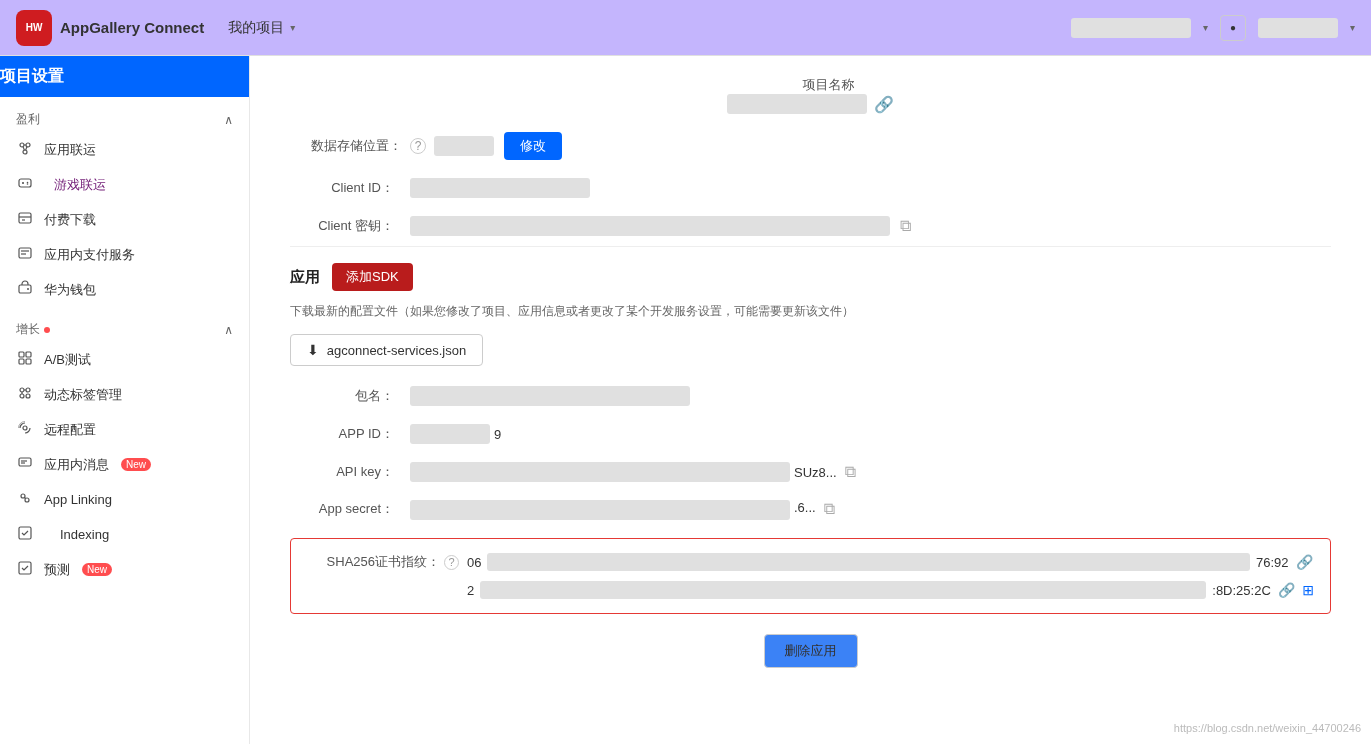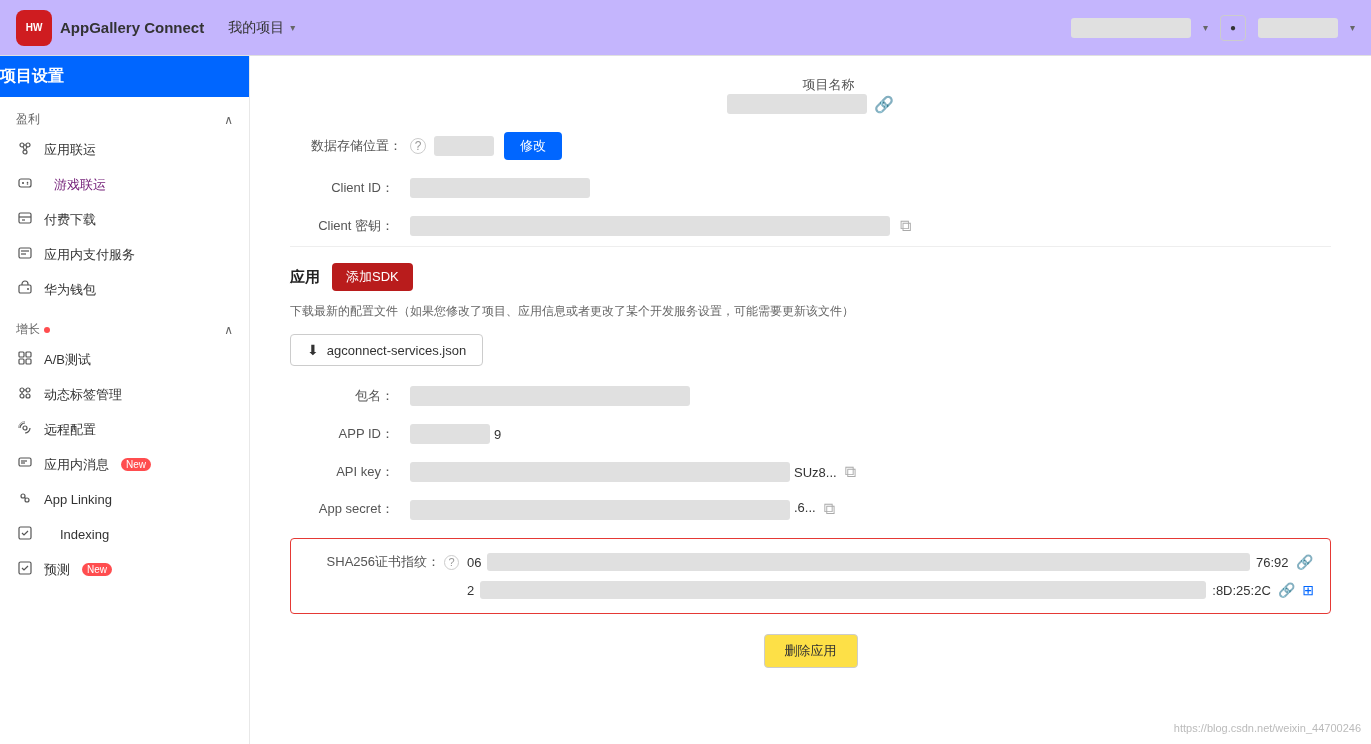--- a/index.html
+++ b/index.html
@@ -269,19 +269,19 @@
         <div style="min-width:160px;"></div>
         <span style="font-size:13px;color:#333;margin-right:6px;font-weight:500;">2</span>
         <div style="flex:1;height:18px;background:#e0e0e0;border-radius:3px;margin-right:6px;"></div>
         <span style="font-size:13px;color:#333;margin-right:8px;font-weight:500;">:8D:25:2C</span>
         <span style="color:#0066FF;font-size:14px;cursor:pointer;margin-right:6px;">🔗</span>
         <span style="color:#0066FF;font-size:14px;cursor:pointer;">⊞</span>
       </div>
     </div>
 
     <div style="display:flex;justify-content:center;margin-bottom:16px;">
-      <button style="background:#fde047;color:#333;border:1px solid #ccc;border-radius:4px;padding:7px 20px;font-size:13px;cursor:pointer;">删除应用</button>
+      <button style="background:#3b82f6;color:#333;border:1px solid #ccc;border-radius:4px;padding:7px 20px;font-size:13px;cursor:pointer;">删除应用</button>
     </div>
 
   </div>
 </div>
 
 <div style="position:fixed;bottom:10px;right:10px;color:#bbb;font-size:11px;">https://blog.csdn.net/weixin_44700246</div>
 
 </body></html>

